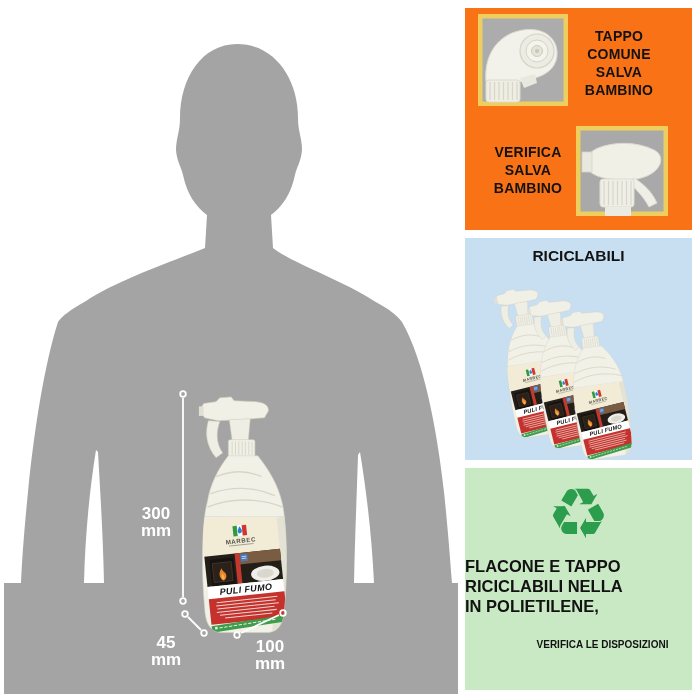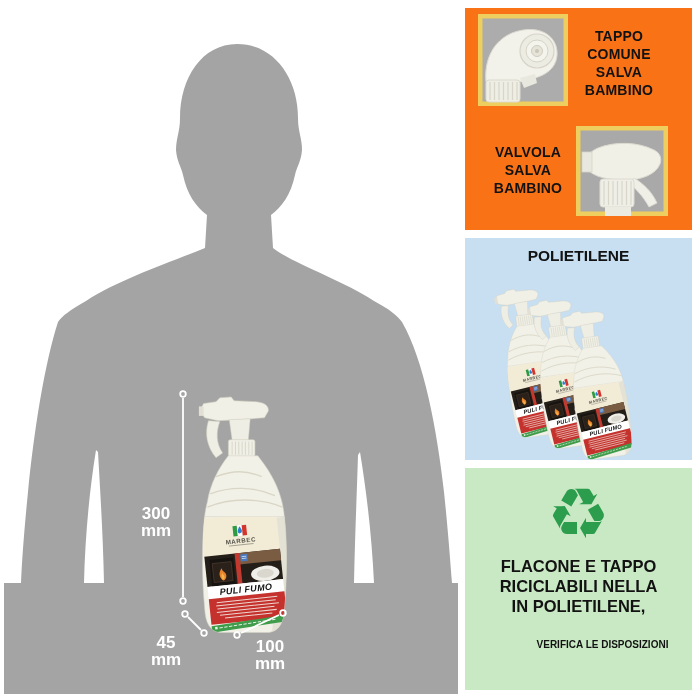--- a/index.html
+++ b/index.html
@@ -19,21 +19,21 @@
   .feat-b { left:1px; top:135px; width:124px; }
   .img-frame { position:absolute; }
   .img-a { left:13px; top:6px; }
   .img-b { left:111px; top:118px; }
   .space-title { position:absolute; top:9px; left:0; width:100%; text-align:center;
                  font-weight:bold; font-size:15.5px; line-height:18px; color:#121212; }
   .bottles-svg { position:absolute; left:0; top:0; }
   .recycle-icon { position:absolute; top:10px; left:0; width:100%; text-align:center;
                   font-family:"DejaVu Sans", sans-serif; font-size:70px; line-height:72px;
                   color:#2B9D4C; }
-  .recycle-main { position:absolute; top:88px; left:0; width:100%; text-align:center;
+  .recycle-main { position:absolute; top:88px; left:0; width:100%; text-align:left;
                   font-weight:bold; font-size:16.5px; line-height:20px; color:#121212; }
   .recycle-note { position:absolute; top:171px; left:0; width:100%; text-align:center;
                   font-weight:bold; font-size:10px; line-height:11.5px; color:#121212;margin-left:24px; }
   .svg-label-text { font-family:"Liberation Sans", sans-serif; }
 </style>
 </head>
 <body>
 
 <div class="stage">
 
@@ -150,41 +150,41 @@
         <path d="M 12,68 V 86 M 16.5,68 V 86 M 21,68 V 86 M 25.5,68 V 86 M 30,68 V 86 M 34.5,68 V 86 M 39,68 V 86" stroke="#D8D6C8" stroke-width="1.2" fill="none"></path>
       </g>
     </svg>
     <div class="feature-text feat-a">
       <div>TAPPO</div>
       <div>COMUNE</div>
       <div>SALVA</div>
       <div>BAMBINO</div>
     </div>
     <div class="feature-text feat-b">
-      <div>VALVOLA</div>
+      <div>VERIFICA</div>
       <div>SALVA</div>
       <div>BAMBINO</div>
     </div>
     <svg class="img-frame img-b" width="92" height="90" viewBox="0 0 92 90">
       <rect x="0" y="0" width="92" height="90" fill="#EDCE5F"></rect>
       <rect x="4.5" y="4.5" width="83" height="81" fill="#A9A9A9"></rect>
       <g>
         <path d="M 10,42 C 8,34 12,26 22,22 C 40,15 62,16 78,24 C 84,27 86,32 84,38 C 80,48 66,54 50,54 C 34,54 18,52 10,42 Z" fill="#F1F0E7" stroke="#DCDAD0" stroke-width="1"></path>
         <rect x="6" y="26" width="10" height="20" fill="#E9E8DE" stroke="#D6D4C8" stroke-width="0.8"></rect>
         <path d="M 58,52 C 68,58 76,66 81,77 L 73,81 C 67,70 59,62 52,56 Z" fill="#F0EFE7" stroke="#DCDAD0" stroke-width="0.8"></path>
         <rect x="24" y="53" width="34" height="28" rx="3" fill="#F0EFE7" stroke="#DCDAD0" stroke-width="1"></rect>
         <path d="M 28,55 V 79 M 32.5,55 V 79 M 37,55 V 79 M 41.5,55 V 79 M 46,55 V 79 M 50.5,55 V 79 M 55,55 V 79" stroke="#D8D6C8" stroke-width="1.2" fill="none"></path>
         <rect x="29" y="81" width="26" height="9" fill="#ECEBE2"></rect>
       </g>
     </svg>
   </div>
 
   <div class="panel panel-space">
     <div class="space-title">
-      <div>POLIETILENE</div>
+      <div>RICICLABILI</div>
     </div>
     <svg class="bottles-svg" width="227" height="222" viewBox="465 238 227 222">
       <use href="#bottle" transform="translate(492,291) rotate(-8) scale(0.60)"></use>
       <use href="#bottle" transform="translate(525,302) rotate(-8) scale(0.60)"></use>
       <use href="#bottle" transform="translate(558,313) rotate(-8) scale(0.60)"></use>
     </svg>
   </div>
 
   <div class="panel panel-recycle">
     <div class="recycle-icon">♻</div>

